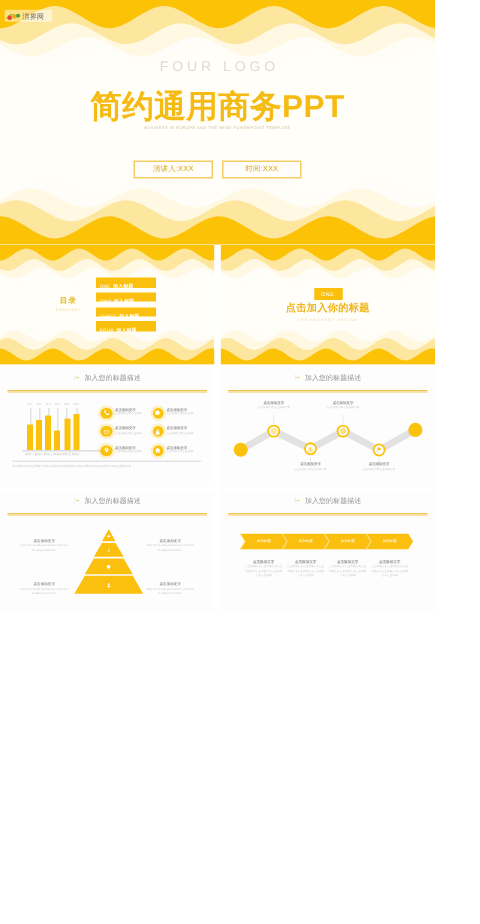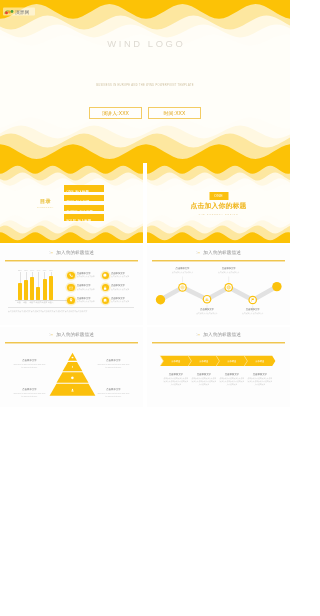--- a/index.html
+++ b/index.html
@@ -136,21 +136,22 @@
   <div class="wm">
     <svg viewBox="0 0 64 18">
       <rect x="0" y="1" width="64" height="16" rx="2" fill="#ffffff" opacity=".5"></rect>
       <path d="M3 13 Q8 4 14 10" stroke="#9ec441" stroke-width="2.4" fill="none"></path>
       <circle cx="7" cy="11.5" r="3" fill="#e8432e"></circle>
       <circle cx="13" cy="10" r="3" fill="#f5a623"></circle>
       <circle cx="18" cy="9" r="2.8" fill="#4a9f3f"></circle>
       <text x="24" y="13.5" font-size="9.5" fill="#737373">演界网</text>
     </svg>
   </div>
-  <div class="hero-logo">WIND LOGO</div>
+  <div class="hero-logo">FOUR LOGO</div>
+  <div class="hero-title">简约通用商务PPT</div>
   <div class="hero-sub">BUSINESS IN EUROPE AND THE WIND POWERPOINT TEMPLATE</div>
   <div class="hero-meta">
     <span class="mbox">演讲人:XXX</span>
     <span class="mbox">时间:XXX</span>
   </div>
 </div>
 
 <div class="grid">
 
 <div class="row">

